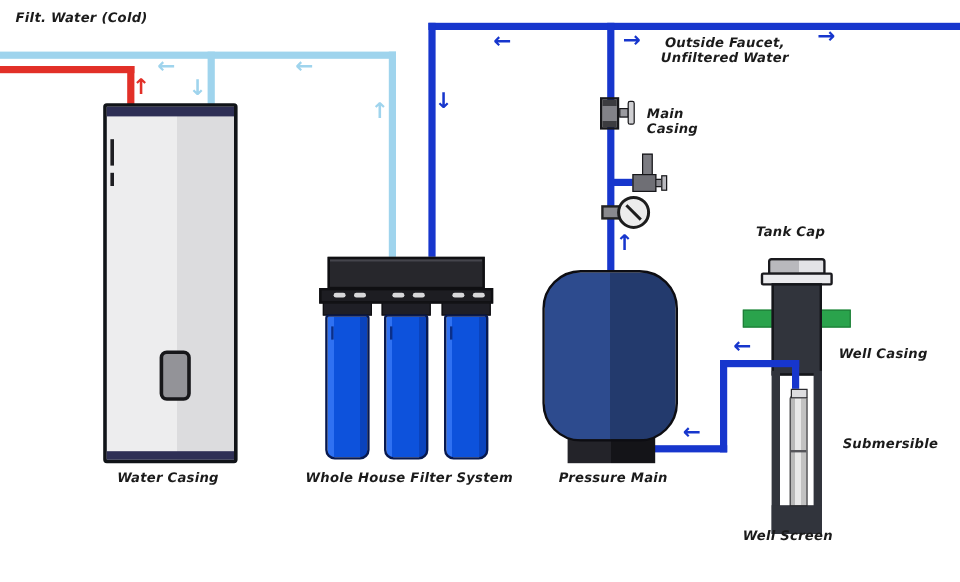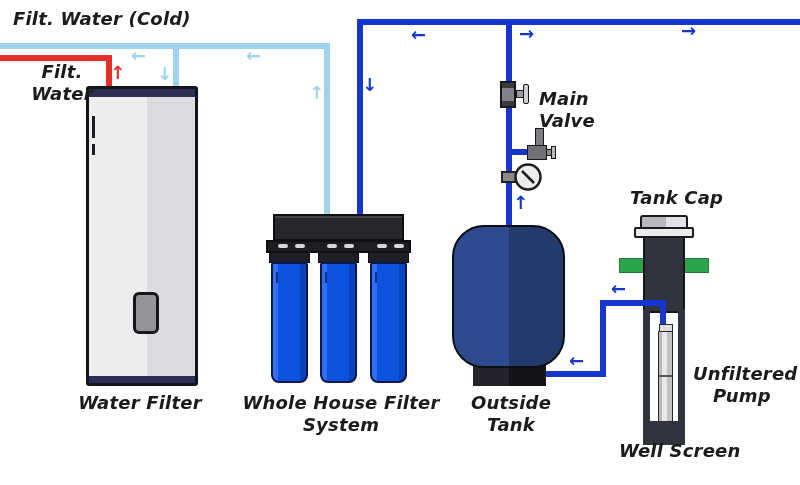--- a/index.html
+++ b/index.html
@@ -6,21 +6,21 @@
   .canvas{position:relative;width:800px;height:485px;background:#ffffff;overflow:hidden;
           font-family:"DejaVu Sans",sans-serif;}
   
   .pipe{position:absolute;z-index:1;}
   .c-lb{background:#9fd4ed;}
   .c-db{background:#1736cd;}
   .c-red{background:#e23028;}
   .z3{z-index:3;}
   
   .lbl{position:absolute;z-index:4;color:#1b1b1b;font-style:italic;font-weight:600;
-       font-size:18px;line-height:1.2;letter-spacing:.2px;white-space:nowrap;}
+       font-size:11px;line-height:1.2;letter-spacing:.2px;white-space:nowrap;}
   .ctr{text-align:center;white-space:normal;}
   
   .arw{position:absolute;z-index:5;font-weight:700;font-size:18px;line-height:1;}
   .a-lb{color:#9fd4ed;}
   .a-db{color:#1736cd;}
   .a-red{color:#e23028;}
   
   .heater{position:absolute;left:86px;top:86px;width:112px;height:300px;z-index:2;
           border:3px solid #111418;border-radius:3px;box-sizing:border-box;
           background:linear-gradient(90deg,#ededee 0 55%,#dcdcde 55%);}
@@ -161,33 +161,36 @@
   <div class="well-wall-l"></div>
   <div class="well-wall-r"></div>
   <div class="well-bottom"></div>
   <div class="pump">
     <div class="pump-seam"></div>
   </div>
   <div class="pump-conn"></div>
 
   <div class="lbl" style="left:13px;top:8px">Filt. Water (Cold)</div>
   <div class="lbl ctr" style="left:9px;top:61px;width:106px">
-    <div>Filt. Water</div>
+  </div>
+  <div class="lbl ctr" style="left:536px;top:29px;width:136px">
+    <div>Outside Faucet,</div>
+    <div>Unfiltered Water</div>
   </div>
   <div class="lbl" style="left:539px;top:88px">
     <div>Main</div>
-    <div>Valve</div>
-  </div>
-  <div class="lbl ctr" style="left:66px;top:392px;width:148px">Water Filter</div>
+    <div>Casing</div>
+  </div>
+  <div class="lbl ctr" style="left:66px;top:392px;width:148px">Water Casing</div>
   <div class="lbl ctr" style="left:238px;top:392px;width:206px">Whole House Filter System</div>
-  <div class="lbl ctr" style="left:446px;top:392px;width:130px">Outside Tank</div>
+  <div class="lbl ctr" style="left:446px;top:392px;width:130px">Pressure Main</div>
   <div class="lbl" style="left:630px;top:187px">Tank Cap</div>
+  <div class="lbl" style="left:699px;top:288px">Well Casing</div>
   <div class="lbl ctr" style="left:693px;top:363px;width:98px">
-    <div>Unfiltered</div>
-    <div>Pump</div>
+    <div>Submersible</div>
   </div>
   <div class="lbl" style="left:619px;top:440px">Well Screen</div>
 
   <span class="arw a-lb" style="left:131px;top:47px">←</span>
   <span class="arw a-lb" style="left:246px;top:47px">←</span>
   <span class="arw a-lb" style="left:157px;top:65px">↓</span>
   <span class="arw a-lb" style="left:309px;top:84px">↑</span>
   <span class="arw a-red" style="left:110px;top:64px">↑</span>
   <span class="arw a-db" style="left:362px;top:76px">↓</span>
   <span class="arw a-db" style="left:411px;top:26px">←</span>

